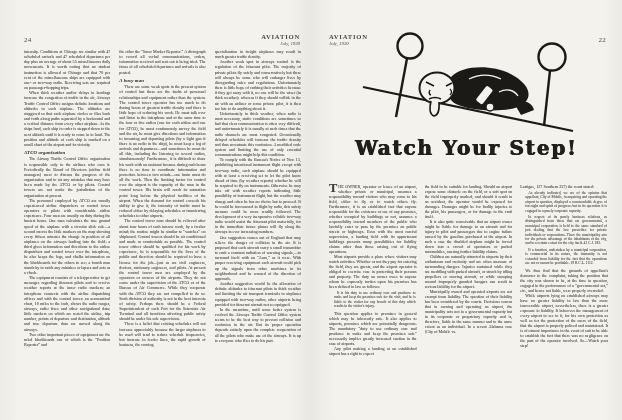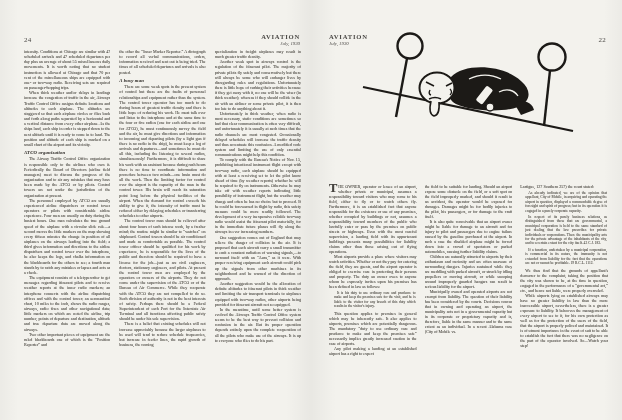--- a/index.html
+++ b/index.html
@@ -141,20 +141,21 @@
           <ellipse cx="86" cy="58" rx="17.5" ry="15.5" fill="#f3f2ed" stroke="#1c1a17" stroke-width="2"></ellipse>
           <path d="M80,71 Q77,84 83,86 Q89,85 88,72" fill="#f3f2ed" stroke="#1c1a17" stroke-width="1.6"></path>
           <path d="M75,52 L83,56 M95,56 L101,53" stroke="#1c1a17" stroke-width="1.6" fill="none"></path>
           <path d="M79,60 Q77,64 80,65" stroke="#1c1a17" stroke-width="1.4" fill="none"></path>
           <path d="M78,69 Q84,66 90,69" stroke="#1c1a17" stroke-width="1.4" fill="none"></path>
           <path d="M99,59 Q102,62 99,65" stroke="#1c1a17" stroke-width="1.2" fill="none"></path>
         </g>
       </svg>
     </div>
 
+    <h1 class="article-title">Watch Your Step!</h1>
 
     <div class="cols cols-right">
       <div class="col">
           <p class="para cont"><span class="dropcap">T</span>HE OWNER, operator or lessee of an airport, whether private or municipal, assumes a responsibility toward visitors who may come to his field, either to fly or to watch others fly. Furthermore, it is an established fact that anyone responsible for the existence or use of any premises, whether occupied by buildings or not, assumes a responsibility toward members of the public who lawfully enter or pass by the premises on public streets or highways. Even with the most careful supervision, a landing field with its appurtenant buildings presents many possibilities for liability claims other than those arising out of flying operations.</p>
           <p class="para">Most airports provide a place where visitors may watch activities. Whether or not they pay for entering the field, they are guests, and the airport operator is obliged to exercise care in protecting their persons and property. The duty an owner owes to anyone whom he expressly invites upon his premises has been defined in law as follows:</p>
           <p class="quote">It is his duty to use ordinary care and prudence to make and keep the premises safe for the visit, and he is liable to the visitor for any breach of this duty which results in the visitor's injury.</p>
           <p class="para">This question applies to premises in general which may be inherently safe. It also applies to airports, premises which are potentially dangerous. The mandatory “duty to use ordinary care and prudence to make and keep the premises safe” necessarily implies greatly increased caution in the case of airports.</p>
           <p class="para">Any pilot making a landing at an established airport has a right to expect</p>
         </div>
       <div class="col">

